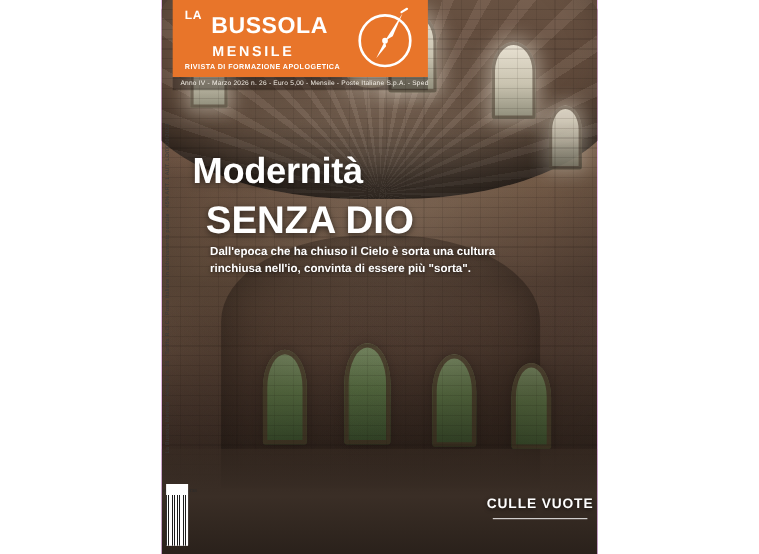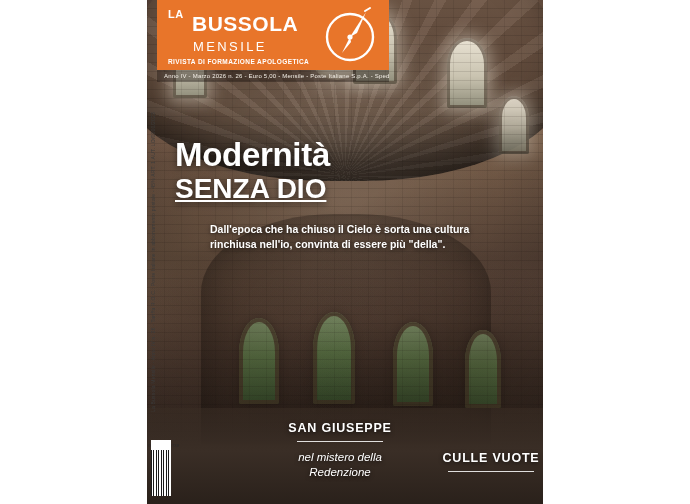--- a/index.html
+++ b/index.html
@@ -186,21 +186,21 @@
     letter-spacing: .5px;
     line-height: 31px;
     text-indent: 24px;
   }
   .mh-mensile {
     position: absolute;
     left: 36px;
     top: 40px;
     color: #ffffff;
     font-size: 13px;
-    font-weight: normal;
+    font-weight: bold;
     letter-spacing: 2.4px;
     line-height: 13px;
   }
   .mh-sub {
     position: absolute;
     left: 11px;
     top: 58px;
     color: #ffffff;
     font-size: 6.5px;
     font-weight: bold;
@@ -245,39 +245,37 @@
     color: #ffffff;
     font-size: 33px;
     font-weight: bold;
     line-height: 33px;
     letter-spacing: -0.3px;
     text-shadow: 0 2px 6px rgba(0,0,0,0.55);
     margin: 0;
   }
   .hl2 {
     color: #ffffff;
-    font-size: 28px;
+    font-size: 35px;
     font-weight: bold;
     line-height: 35px;
     letter-spacing: 0px;
     text-shadow: 0 2px 6px rgba(0,0,0,0.55);
-    margin: 0;
-    text-decoration: underline;
+    margin: 12px;
   }
   #standfirst {
     position: absolute;
     left: 44px;
     top: 222px;
     width: 288px;
     color: #ffffff;
     font-size: 10.5px;
     font-weight: bold;
     line-height: 15px;
     text-shadow: 0 1px 4px rgba(0,0,0,0.6);
-    margin-left: 19px;
   }
   #standfirst p { margin: 0; }
 
   
   .teaser {
     position: absolute;
     bottom: 24px;
     text-align: center;
     color: #ffffff;
     text-shadow: 0 1px 4px rgba(0,0,0,0.65);
@@ -401,29 +399,23 @@
 
     <div class="issue-bar">Anno IV - Marzo 2026 n. 26 - Euro 5,00 - Mensile - Poste Italiane S.p.A. - Spedizione in abbonamento postale</div>
 
     <div id="headline">
       <div class="hl1">Modernità</div>
       <div class="hl2">SENZA DIO</div>
     </div>
 
     <div id="standfirst">
       <p>Dall'epoca che ha chiuso il Cielo è sorta una cultura</p>
-      <p>rinchiusa nell'io, convinta di essere più "della".</p>
-    </div>
-
-    <div class="teaser teaser-left">
-      <div class="teaser-title">SAN GIUSEPPE</div>
-      <div class="teaser-rule"></div>
-      <div class="teaser-sub">nel mistero della</div>
-      <div class="teaser-sub">Redenzione</div>
-    </div>
+      <p>rinchiusa nell'io, convinta di essere più "sorta".</p>
+    </div>
+
 
     <div class="teaser teaser-right">
       <div class="teaser-title">CULLE VUOTE</div>
       <div class="teaser-rule"></div>
     </div>
 
     <div id="spine">
       <div class="spine-text">La Bussola Mensile - Anno IV n. 26 - Tariffa R.O.C.: Poste Italiane in abbonamento postale - 45% ART. 1 AUT. LO/0000/2023</div>
       <div class="barcode-num">ISSN 2975-1738</div>
       <div id="barcode">

